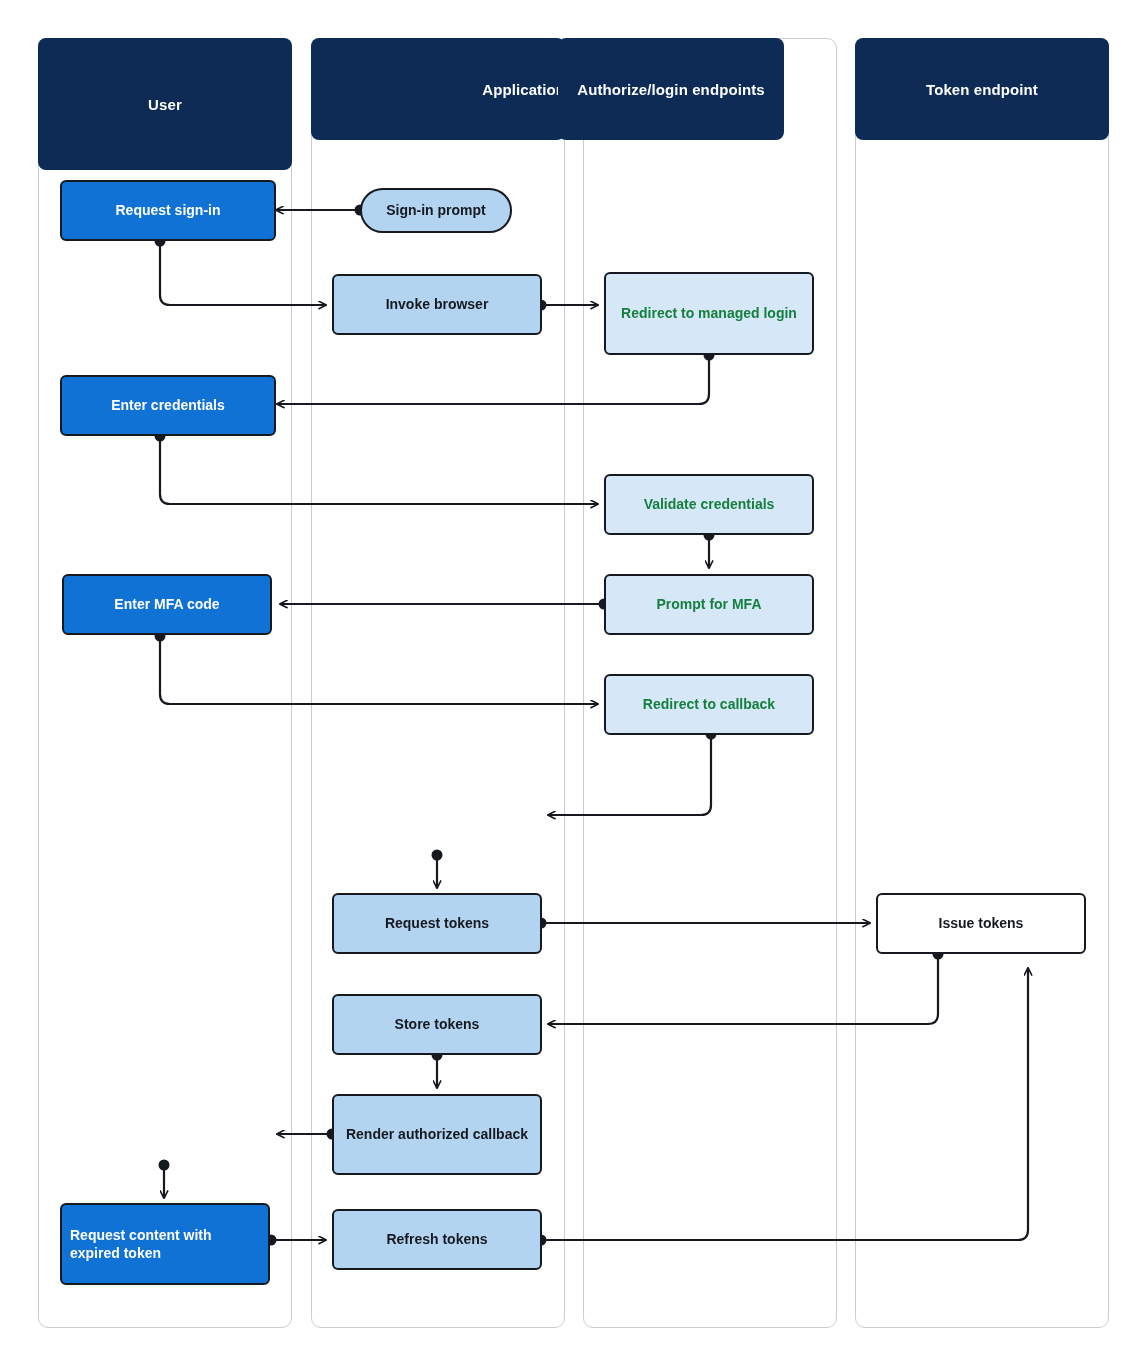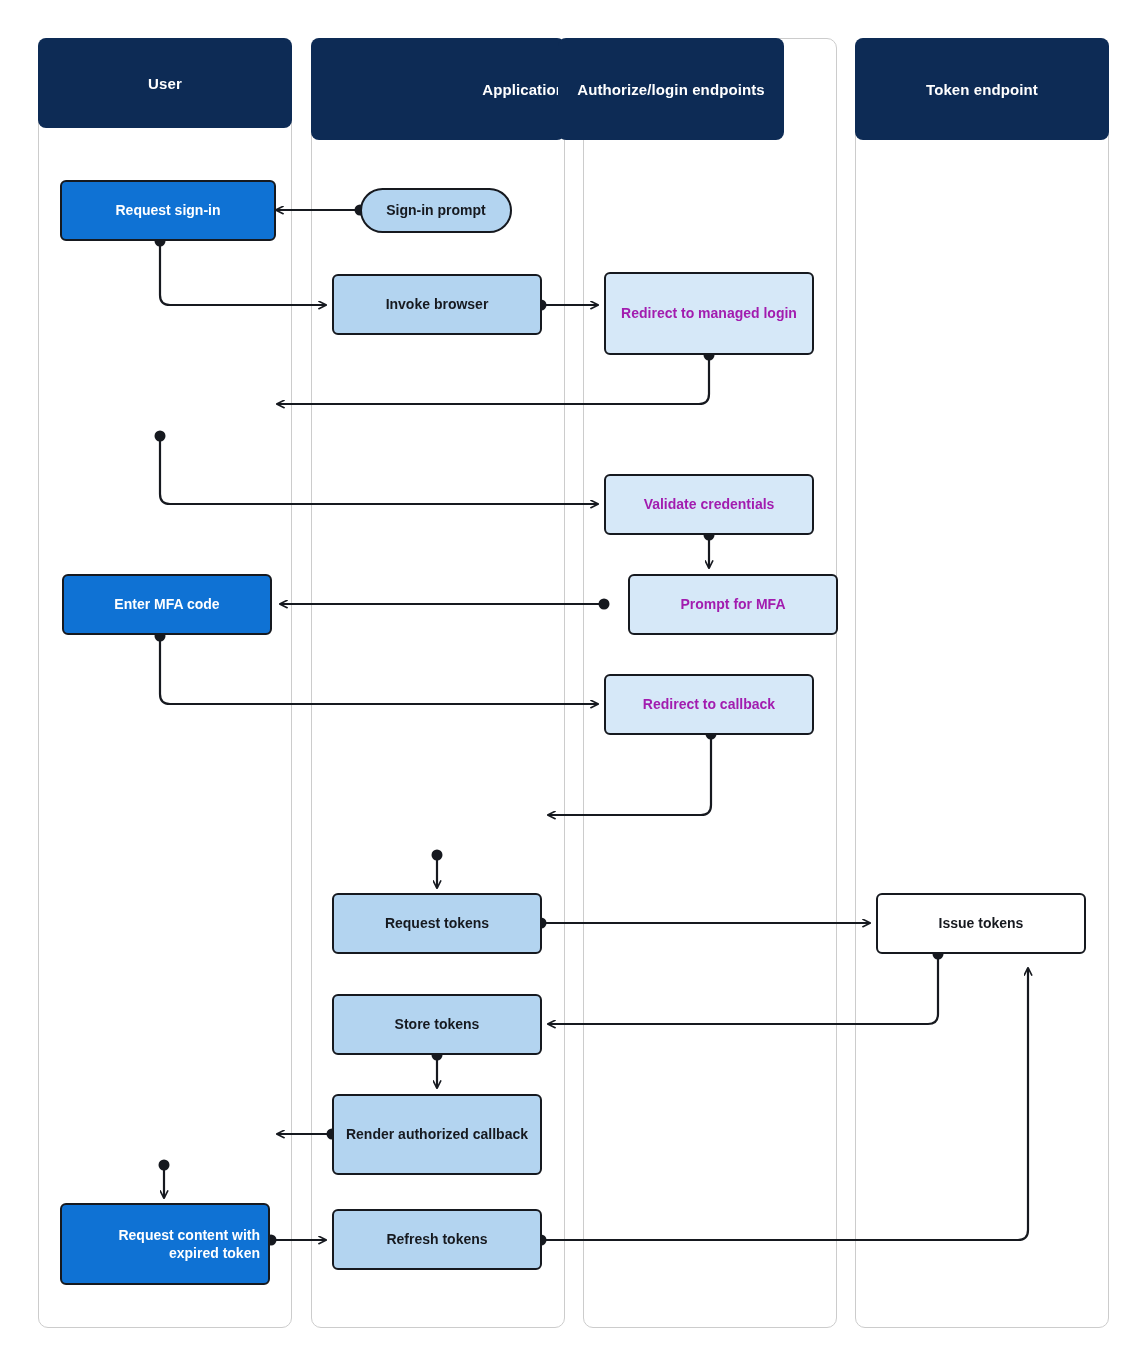--- a/index.html
+++ b/index.html
@@ -39,40 +39,40 @@
     text-align: center;
     z-index: 4;
   }
   .node {
     position: absolute;
     box-sizing: border-box;
     border: 2.5px solid #16191f;
     display: flex;
     align-items: center;
     justify-content: center;
-    text-align: right;
+    text-align: left;
     font-weight: bold;
     font-size: 14px;
     line-height: 1.3;
     padding: 16px 8px;
     z-index: 3;
   }
   .node.user-node {
     background: #0f72d4;
     color: #ffffff;
     border-radius: 6px;
   }
   .node.app-node {
     background: #b3d4f0;
     color: #16191f;
     border-radius: 6px;
   }
   .node.auth-node {
     background: #d6e8f8;
-    color: #a21caf;
+    color: #15803d;
     border-radius: 6px;
   }
   .node.token-node {
     background: #ffffff;
     color: #16191f;
     border-radius: 6px;
   }
   .node.pill {
     background: #b3d4f0;
     color: #16191f;
@@ -101,21 +101,21 @@
 </head>
 <body>
 
 <div id="canvas">
 
   <div class="lane" style="left:38px;  top:38px; width:254px; height:1290px;"></div>
   <div class="lane" style="left:311px; top:38px; width:254px; height:1290px;"></div>
   <div class="lane" style="left:583px; top:38px; width:254px; height:1290px;"></div>
   <div class="lane" style="left:855px; top:38px; width:254px; height:1290px;"></div>
 
-  <div class="lane-header" style="left:38px;  top:38px; width:254px; height:90px;">
+  <div class="lane-header" style="left:38px;  top:38px; width:254px; height:132px;">
     <span>User</span>
   </div>
   <div class="lane-header" style="left:311px; top:38px; width:254px; height:102px;justify-content:flex-end;">
     <span>Application</span>
   </div>
   <div class="lane-header" style="left:558px; top:38px; width:226px; height:102px;">
     <span>Authorize/login endpoints</span>
   </div>
   <div class="lane-header" style="left:855px; top:38px; width:254px; height:102px;">
     <span>Token endpoint</span>
@@ -189,30 +189,33 @@
   </div>
 
   <div class="node app-node" style="left:332px; top:274px; width:210px; height:61px;">
     <span>Invoke browser</span>
   </div>
 
   <div class="node auth-node" style="left:604px; top:272px; width:210px; height:83px;">
     <span>Redirect to managed login</span>
   </div>
 
+  <div class="node user-node" style="left:60px; top:375px; width:216px; height:61px;">
+    <span>Enter credentials</span>
+  </div>
 
   <div class="node auth-node" style="left:604px; top:474px; width:210px; height:61px;">
     <span>Validate credentials</span>
   </div>
 
   <div class="node user-node" style="left:62px; top:574px; width:210px; height:61px;">
     <span>Enter MFA code</span>
   </div>
 
-  <div class="node auth-node" style="left:628px; top:574px; width:210px; height:61px;">
+  <div class="node auth-node" style="left:604px; top:574px; width:210px; height:61px;">
     <span>Prompt for MFA</span>
   </div>
 
   <div class="node auth-node" style="left:604px; top:674px; width:210px; height:61px;">
     <span>Redirect to callback</span>
   </div>
 
 
   <div class="node app-node" style="left:332px; top:893px; width:210px; height:61px;">
     <span>Request tokens</span>

